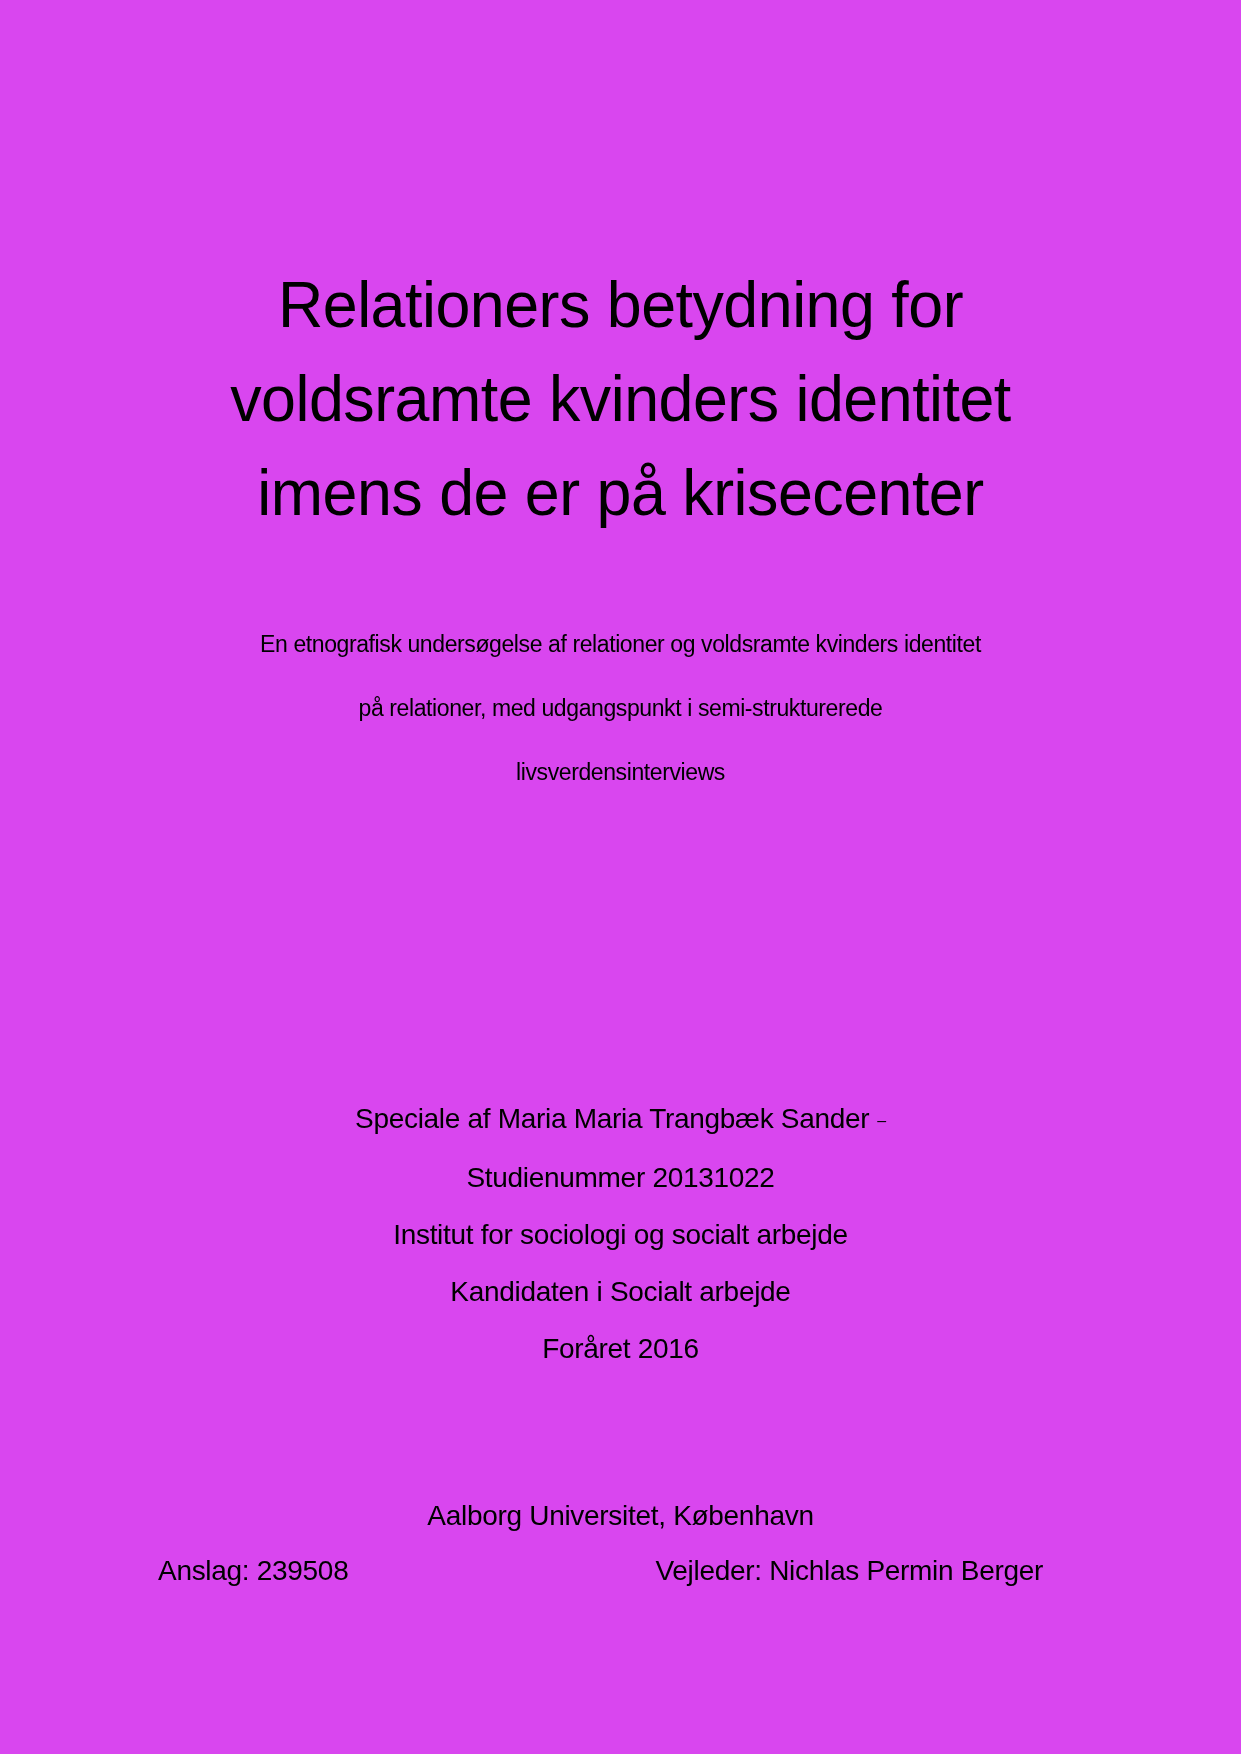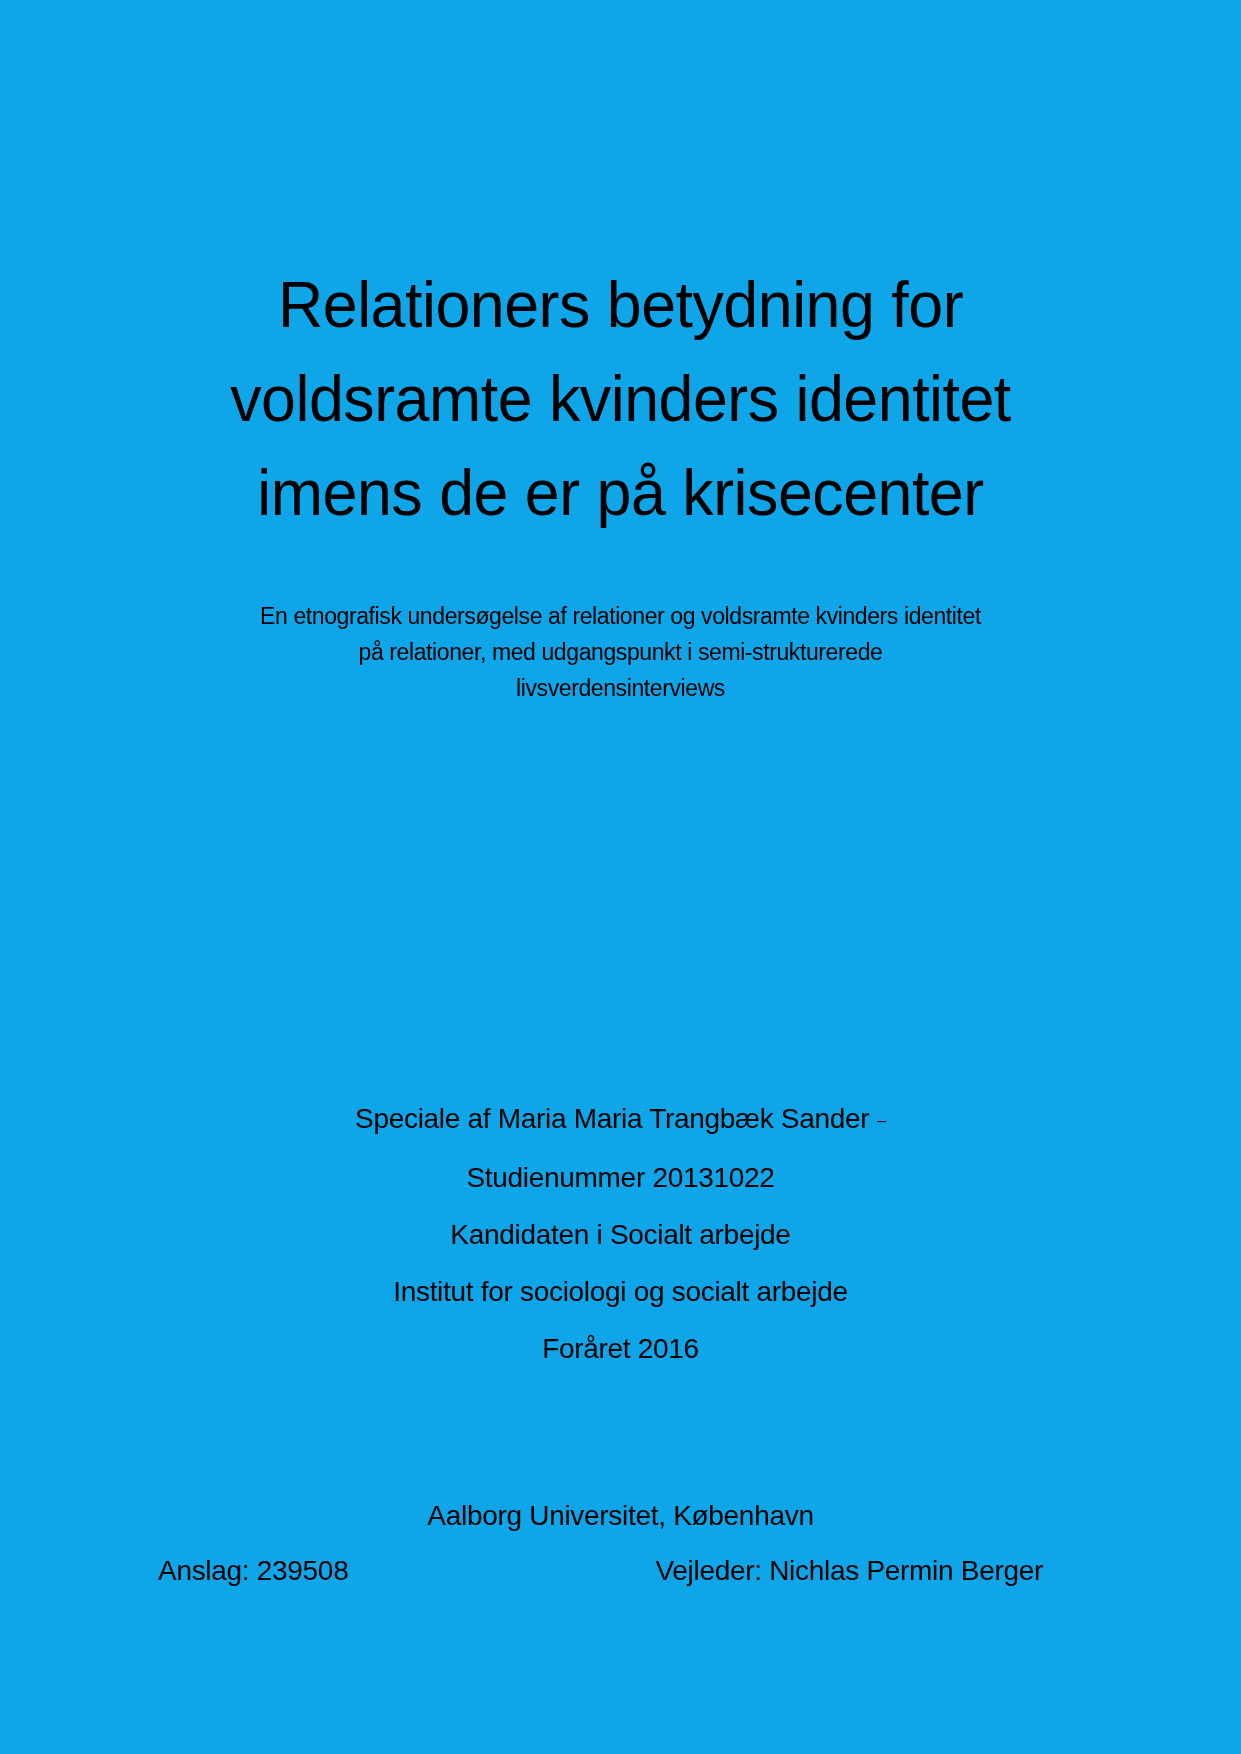--- a/index.html
+++ b/index.html
@@ -13,21 +13,21 @@
       position: relative;
       overflow: hidden;
       font-family: "Liberation Sans", sans-serif;
       color: #000000;
     }
     .page {
       position: absolute;
       left: 0; top: 0;
       width: 1241px;
       height: 1754px;
-      background: #0ea5e9;
+      background: #d946ef;
     }
     .title-block {
       position: absolute;
       left: 100px;
       width: 1041px;
       top: 258px;
       text-align: center;
     }
     .title-line {
       display: block;
@@ -44,20 +44,21 @@
       width: 1041px;
       top: 598px;
       text-align: center;
     }
     .subtitle-line {
       display: block;
       font-size: 23px;
       line-height: 36px;
       letter-spacing: -0.4px;
       white-space: nowrap;
+      margin-top: 28px;
     }
     .info-block {
       position: absolute;
       left: 100px;
       width: 1041px;
       top: 1090px;
       text-align: center;
     }
     .info-line {
       display: block;
@@ -115,22 +116,22 @@
 
   <div class="subtitle-block">
     <span class="subtitle-line">En etnografisk undersøgelse af relationer og voldsramte kvinders identitet</span>
     <span class="subtitle-line">på relationer, med udgangspunkt i semi-strukturerede</span>
     <span class="subtitle-line">livsverdensinterviews</span>
   </div>
 
   <div class="info-block">
     <span class="info-line"><span>Speciale af Maria Maria Trangbæk Sander</span><span class="dash">–</span></span>
     <span class="info-line">Studienummer 20131022</span>
+    <span class="info-line">Institut for sociologi og socialt arbejde</span>
     <span class="info-line">Kandidaten i Socialt arbejde</span>
-    <span class="info-line">Institut for sociologi og socialt arbejde</span>
     <span class="info-line">Foråret 2016</span>
   </div>
 
   <div class="university">Aalborg Universitet, København</div>
 
   <div class="bottom-row">
     <span class="anslag">Anslag: 239508</span>
     <span class="vejleder">Vejleder: Nichlas Permin Berger</span>
   </div>
 

